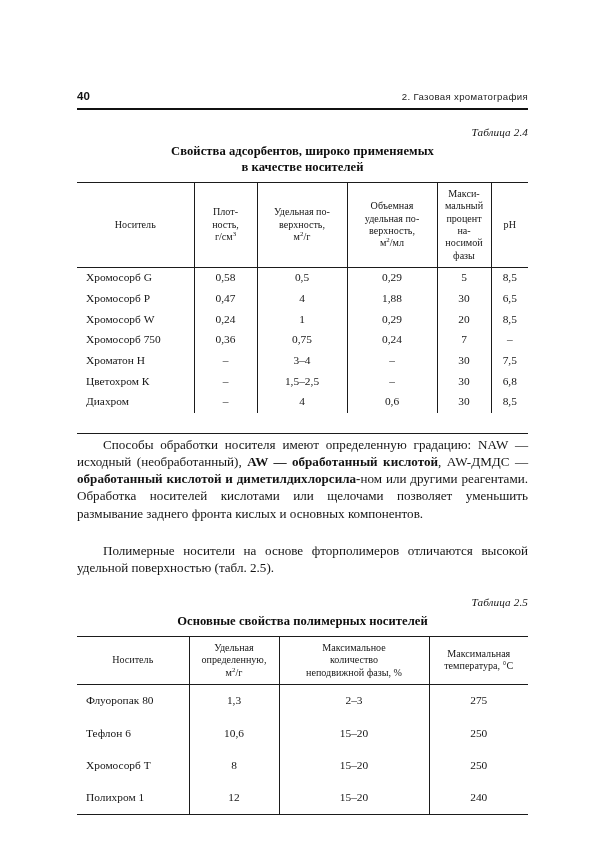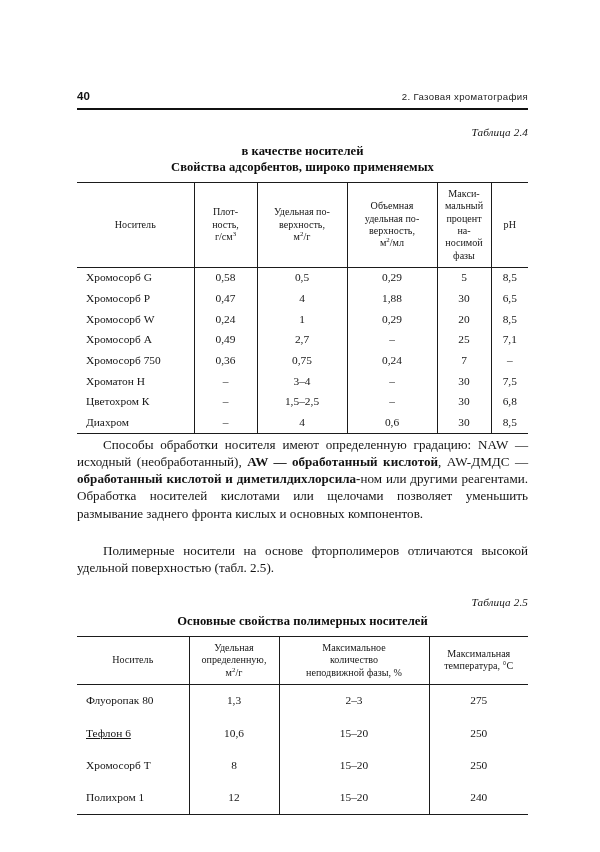--- a/index.html
+++ b/index.html
@@ -134,22 +134,22 @@
 
   <div class="runhead">
     <span class="folio">40</span>
     <span class="chapter">2. Газовая хроматография</span>
   </div>
   <div class="runhead-rule"></div>
 
   <div style="position:absolute; left:77px; top:94px; width:451px;">
     <div class="tablenum">Таблица 2.4</div>
     <div class="tabtitle" style="margin-top:6px;">
+      <div>Свойства адсорбентов, широко применяемых</div>
       <div>в качестве носителей</div>
-      <div>Свойства адсорбентов, широко применяемых</div>
     </div>
   </div>
 
   <div class="tbl-wrap" style="left:77px; top:150px;">
     <table class="doc">
       <colgroup>
         <col style="width:117px">
         <col style="width:63px">
         <col style="width:90px">
         <col style="width:90px">
@@ -204,28 +204,20 @@
           </tr>
           <tr>
             <td class="vline namecell" style="height: 16.3px;">Хромосорб W</td>
             <td class="vline" style="height: 16.3px;">0,24</td>
             <td class="vline" style="height: 16.3px;">1</td>
             <td class="vline" style="height: 16.3px;">0,29</td>
             <td class="vline" style="height: 16.3px;">20</td>
             <td style="height: 16.3px;">8,5</td>
           </tr>
           <tr>
-            <td class="vline namecell" style="height: 16.3px;">Хромосорб A</td>
-            <td class="vline" style="height: 16.3px;">0,49</td>
-            <td class="vline" style="height: 16.3px;">2,7</td>
-            <td class="vline" style="height: 16.3px;">–</td>
-            <td class="vline" style="height: 16.3px;">25</td>
-            <td style="height: 16.3px;">7,1</td>
-          </tr>
-          <tr>
             <td class="vline namecell" style="height: 16.3px;">Хромосорб 750</td>
             <td class="vline" style="height: 16.3px;">0,36</td>
             <td class="vline" style="height: 16.3px;">0,75</td>
             <td class="vline" style="height: 16.3px;">0,24</td>
             <td class="vline" style="height: 16.3px;">7</td>
             <td style="height: 16.3px;">–</td>
           </tr>
           <tr>
             <td class="vline namecell" style="height: 16.3px;">Хроматон Н</td>
             <td class="vline" style="height: 16.3px;">–</td>
@@ -296,21 +288,21 @@
         </tr>
       </thead>
       <tbody>
           <tr>
             <td class="vline namecell" style="height: 28px;">Флуоропак 80</td>
             <td class="vline" style="height: 28px;">1,3</td>
             <td class="vline" style="height: 28px;">2–3</td>
             <td style="height: 28px;">275</td>
           </tr>
           <tr>
-            <td class="vline namecell" style="height: 28px; text-decoration: underline;">Тефлон 6</td>
+            <td class="vline namecell" style="height: 28px;">Тефлон 6</td>
             <td class="vline" style="height: 28px;">10,6</td>
             <td class="vline" style="height: 28px;">15–20</td>
             <td style="height: 28px;">250</td>
           </tr>
           <tr>
             <td class="vline namecell" style="height: 28px;">Хромосорб Т</td>
             <td class="vline" style="height: 28px;">8</td>
             <td class="vline" style="height: 28px;">15–20</td>
             <td style="height: 28px;">250</td>
           </tr>

